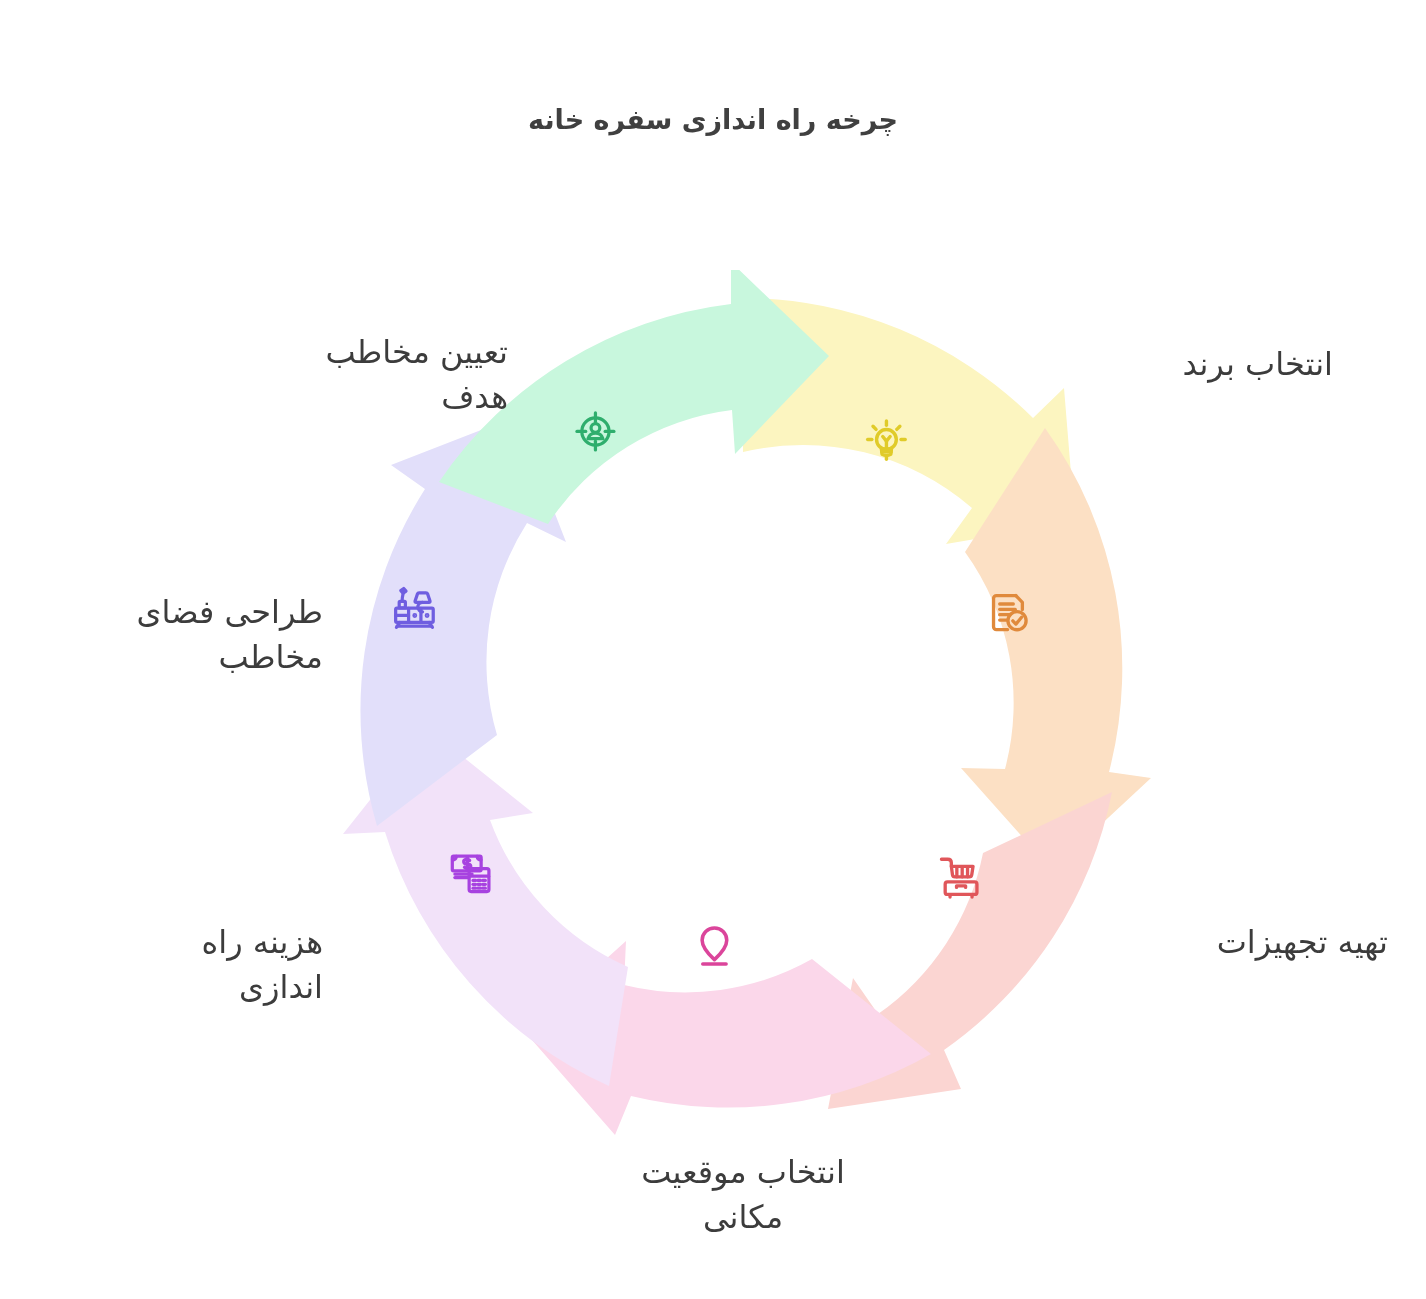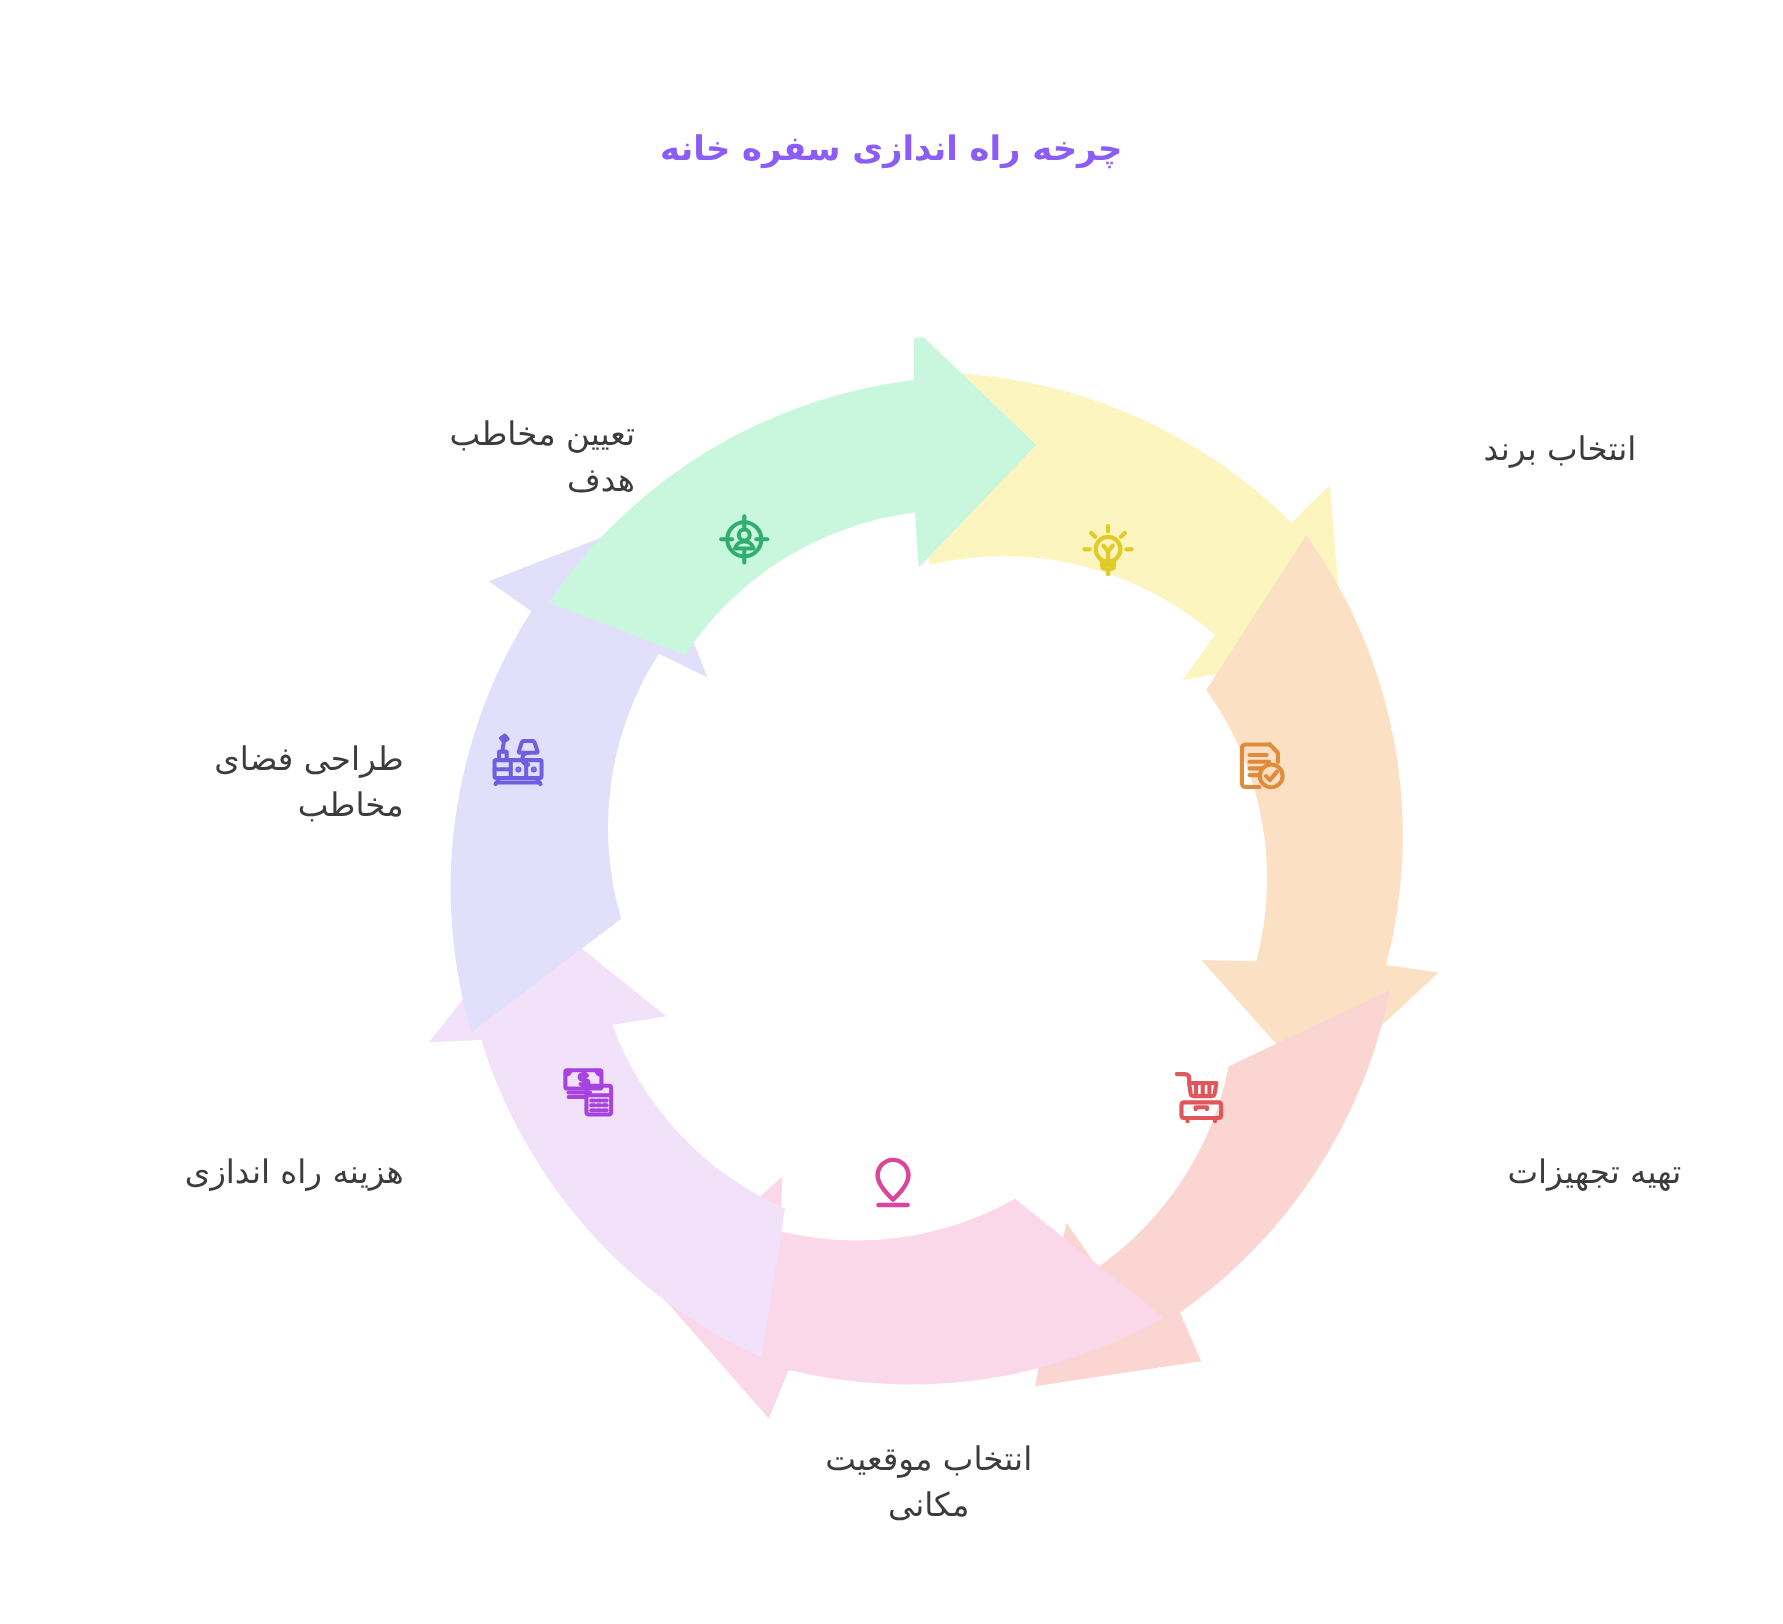--- a/index.html
+++ b/index.html
@@ -32,35 +32,35 @@
   }
   #wheel {
     position: absolute;
     left: 333px;
     top: 270px;
     width: 820px;
     height: 880px;
   }
   .seg-label {
     position: absolute;
-    font-size: 26px;
+    font-size: 32px;
     color: #3c3c3c;
     direction: rtl;
     line-height: 1.42;
     white-space: pre-line;
   }
-  .lbl-right { text-align: center; }
+  .lbl-right { text-align: right; }
   .lbl-left  { text-align: left; }
 </style>
 </head>
 <body style="background: rgb(255, 255, 255);">
 
 <div id="diagram-root">
 
-  <div id="chart-title" style="color: #8b5cf6; text-align: center;">چرخه راه اندازی سفره خانه</div>
+  <div id="chart-title" style="color: #404040; text-align: center;">چرخه راه اندازی سفره خانه</div>
 
   <div id="wheel">
     <svg id="wheel-svg" width="820" height="880" viewBox="0 0 820 880">
 
       <g>
         <path d="M 410 28
                  A 412 412 0 0 1 700 148
                  L 731 118
                  L 742 252
                  L 613 274

